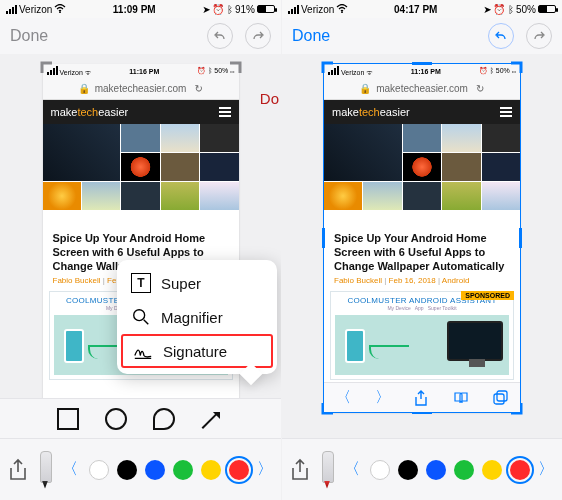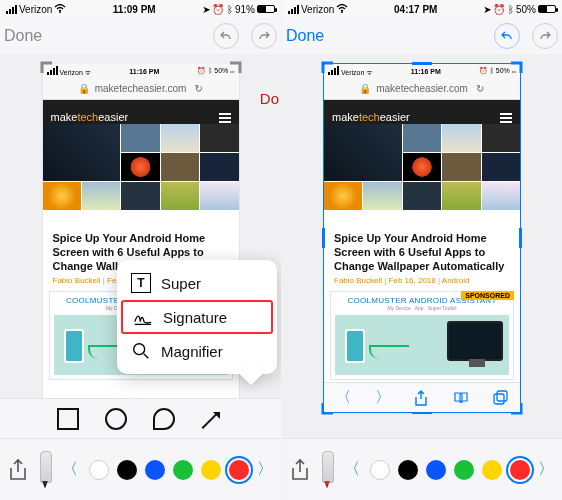--- a/index.html
+++ b/index.html
@@ -40,21 +40,21 @@
   .batt { width: 18px; height: 8px; border:1px solid #000; border-radius:2px; position:relative; display:inline-block;}
   .batt::after{content:"";position:absolute;right:-3px;top:2px;width:2px;height:4px;background:#000;border-radius:1px;}
   .batt i{display:block;height:100%;background:#000;width:50%;}
 
   
   .topbar {
     height: 36px;
     display: flex;
     align-items: center;
     justify-content: space-between;
-    padding: 0 4px;
+    padding: 0 10px;
     background: #f6f6f8;
   }
   .topbar .done { font-size: 16px; }
   .topbar-right { display:flex; gap:12px; }
   .circ-btn {
     width: 26px; height: 26px; border-radius: 50%;
     border: 1px solid #d0d0d4; display:flex; align-items:center; justify-content:center;
     color:#888; font-size:14px;
   }
   .circ-btn.active { color:#007aff; border-color:#a8c7ff; }
@@ -92,21 +92,21 @@
     height:14px; background:#f7f7f8; font-size:7px; display:flex; align-items:center; justify-content:space-between; padding:0 4px; color:#000;
   }
   .istat .bars i{background:#000}
   
   .urlbar {
     height:22px; background:#f7f7f8; display:flex; align-items:center; justify-content:center; gap:4px;
     font-size:10px; color:#666; border-bottom:1px solid #ddd;
   }
   
   .sitehead {
-    height:24px; background:#1d1d1d; color:#fff; display:flex; align-items:flex-end; justify-content:space-between; padding:1px 8px;
+    height:24px; background:#1d1d1d; color:#fff; display:flex; align-items:center; justify-content:space-between; padding:1px 8px;
     font-size:11px;
   }
   .sitehead .brand b{color:#ffa61e; font-weight:400}
   .ham{display:flex;flex-direction:column;gap:2px}
   .ham i{width:12px;height:2px;background:#fff;display:block}
 
   
   .grid {
     display:grid; grid-template-columns:repeat(5,1fr); grid-auto-rows:28px; gap:1px; background:#fff;
   }
@@ -332,36 +332,36 @@
           </div>
         </div>
       </div>
     </div>
 
     <div class="popover">
       <div class="pop-item">
         <span class="ico" style="border:1.5px solid #000;display:flex;align-items:center;justify-content:center;font-size:12px;font-weight:700">T</span>
         <span>Super</span>
       </div>
-      <div class="pop-item hl">
-        <span class="ico">
-          <svg viewBox="0 0 22 22">
-              <path d="M2 16c3-8 5-8 6 0 1-6 3-6 4 0 1 2 3 2 8 1M2 19h18" stroke="#000" fill="none" stroke-width="1.4"></path>
-            </svg>
-        </span>
-        <span>Signature</span>
-      </div>
       <div class="pop-item">
         <span class="ico">
           <svg viewBox="0 0 22 22">
               <circle cx="9" cy="9" r="6" fill="none" stroke="#000" stroke-width="1.5"></circle>
               <path d="M14 14l5 5" stroke="#000" stroke-width="1.5"></path>
             </svg>
         </span>
         <span>Magnifier</span>
+      </div>
+      <div class="pop-item hl">
+        <span class="ico">
+          <svg viewBox="0 0 22 22">
+              <path d="M2 16c3-8 5-8 6 0 1-6 3-6 4 0 1 2 3 2 8 1M2 19h18" stroke="#000" fill="none" stroke-width="1.4"></path>
+            </svg>
+        </span>
+        <span>Signature</span>
       </div>
     </div>
   </div>
 
   <div class="shapes-row">
     <span class="s sq"></span>
     <span class="s ci"></span>
     <span class="s sp"></span>
     <span class="ar"></span>
   </div>

